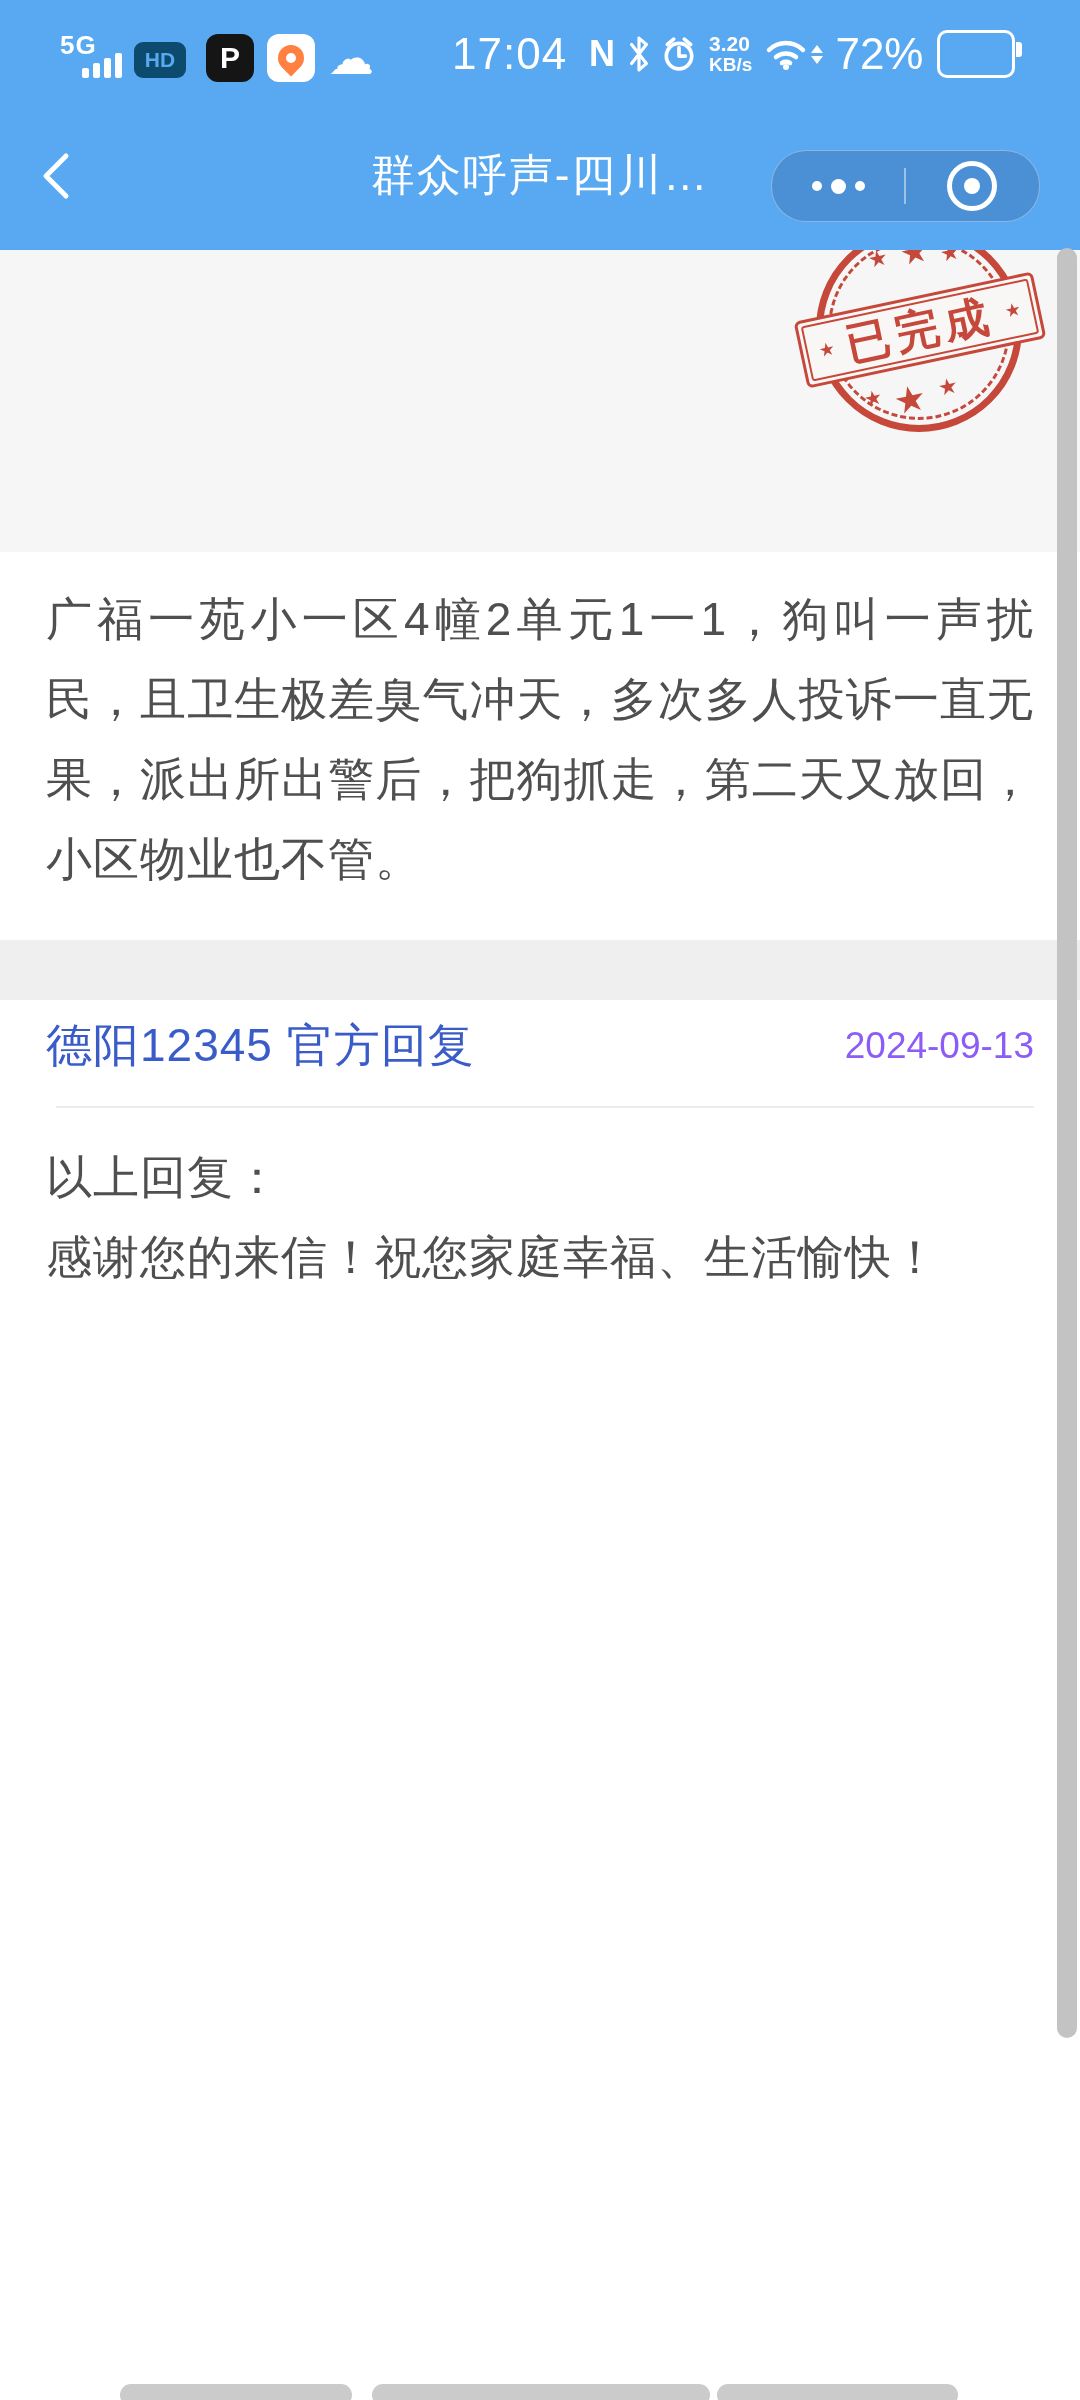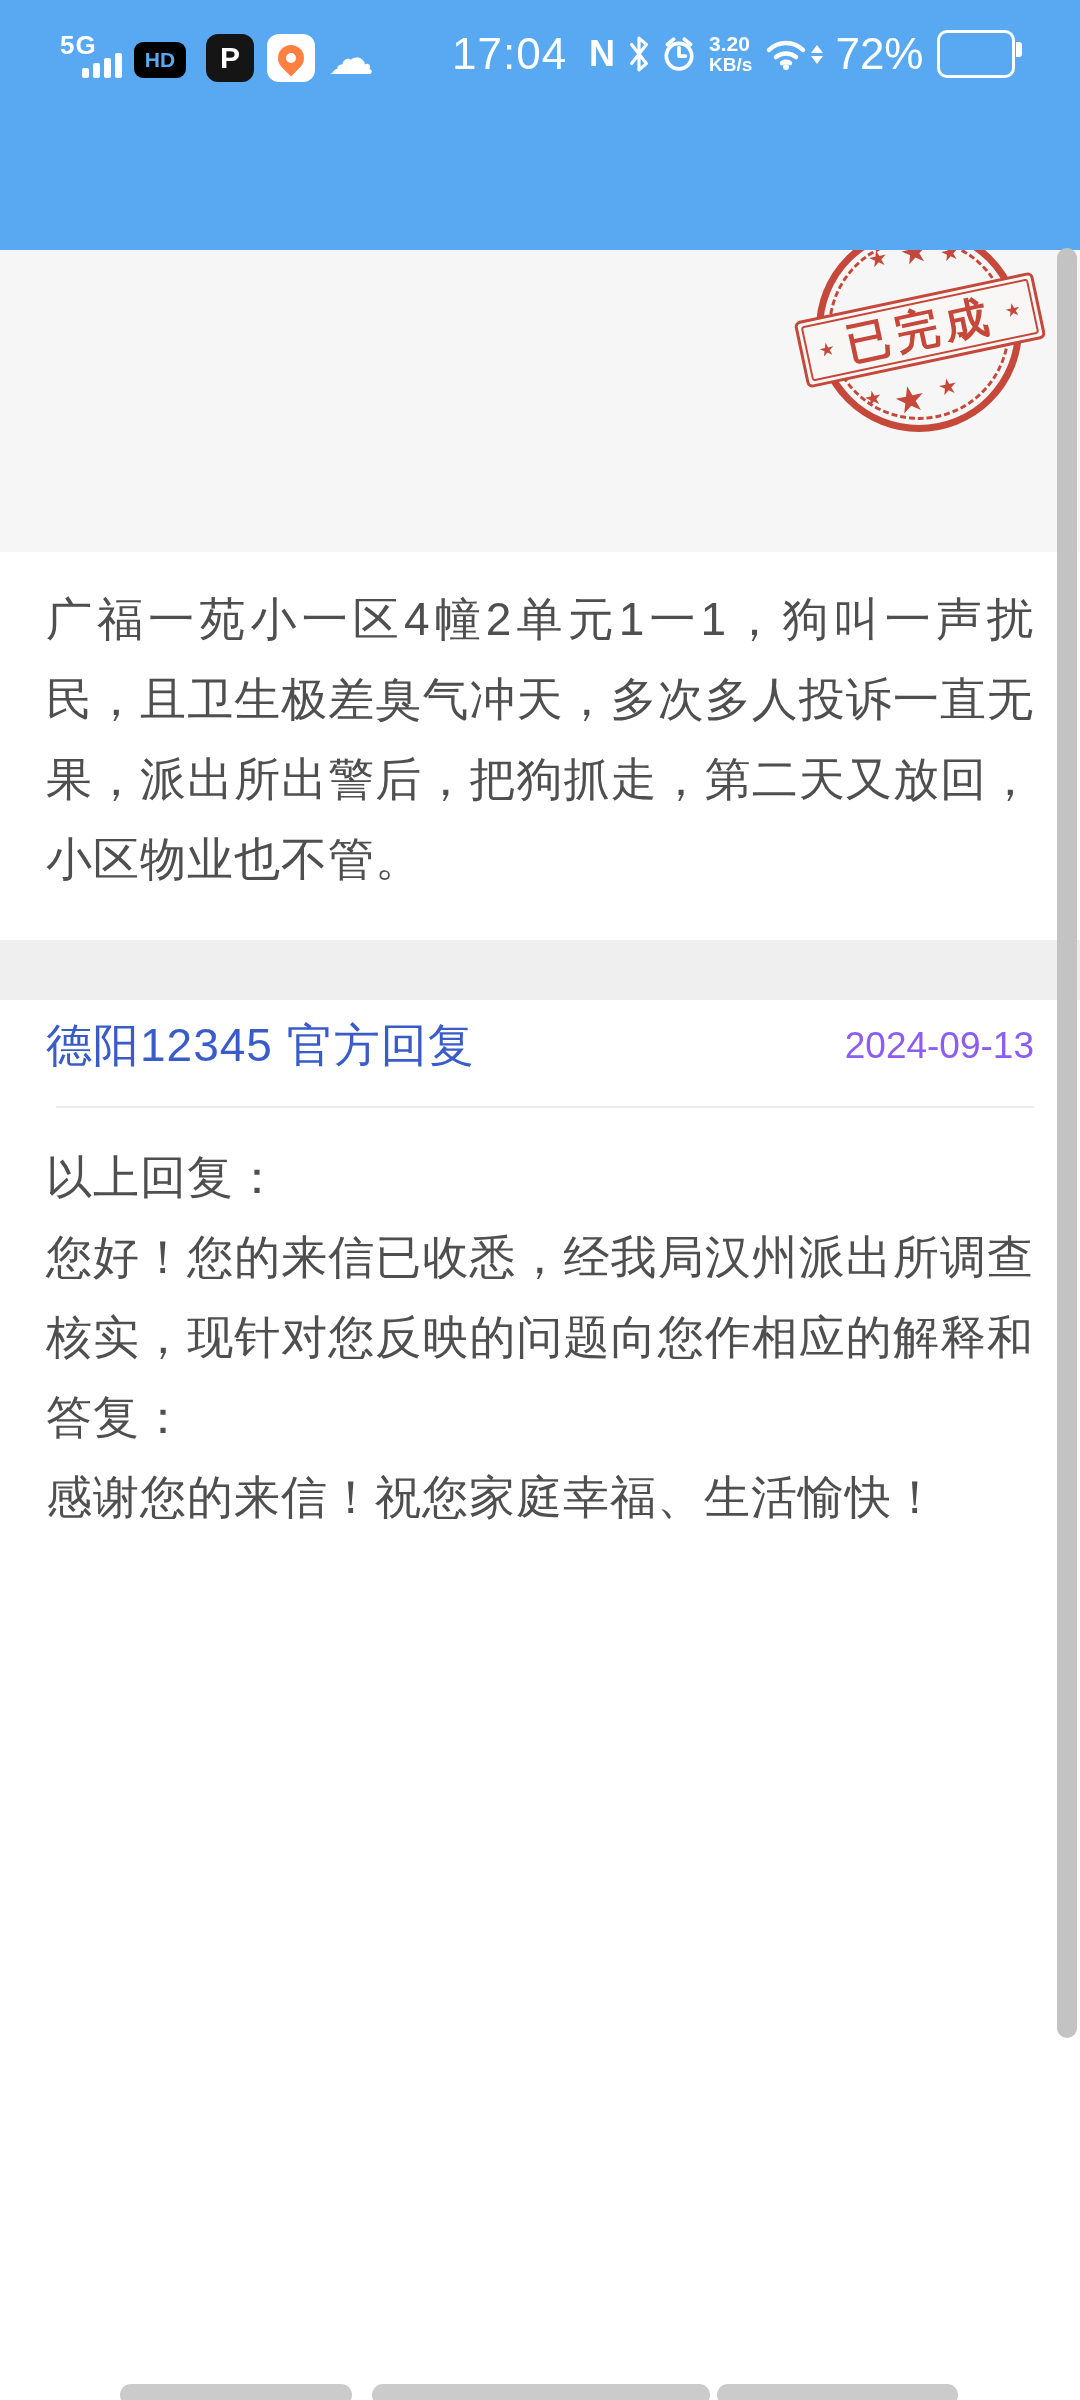--- a/index.html
+++ b/index.html
@@ -8,21 +8,21 @@
 
   
   .blue-header{position:absolute;left:0;top:0;width:1080px;height:250px;background:#58a8f2;z-index:10;}
 
   
   .status{position:absolute;left:0;top:0;width:892px;height:100px;color:#fff;}
   .sig{position:absolute;left:60px;top:30px;width:70px;height:48px;}
   .sig .g5{position:absolute;left:0;top:0;font-size:26px;font-weight:700;letter-spacing:1px;}
   .bars{position:absolute;left:22px;bottom:0;display:flex;align-items:flex-end;gap:4px;}
   .bars i{display:block;width:7px;background:#fff;border-radius:2px;}
-  .hd{position:absolute;left:134px;top:42px;width:52px;height:36px;background:#000000;border-radius:9px;
+  .hd{position:absolute;left:134px;top:42px;width:52px;height:36px;background:#0c4a6e;border-radius:9px;
       color:#58a8f2;font-size:21px;font-weight:800;display:flex;align-items:center;justify-content:center;}
   .apps{position:absolute;left:206px;top:34px;display:flex;gap:13px;align-items:center;}
   .appic{width:48px;height:48px;border-radius:12px;display:flex;align-items:center;justify-content:center;}
   .app-p{background:#151515;color:#fff;font-size:30px;font-weight:700;}
   .app-pin{background:#fff;position:relative;}
   .app-pin .pin{width:26px;height:26px;background:#ff8040;border-radius:50% 50% 50% 0;transform:rotate(-45deg);position:relative;}
   .app-pin .pin:after{content:"";position:absolute;left:8px;top:8px;width:10px;height:10px;background:#fff;border-radius:50%;}
   .cloud{font-size:46px;color:#fff;line-height:48px;}
   .sright{position:absolute;left:452px;top:26px;height:56px;display:flex;align-items:center;}
   .time{font-size:44px;font-weight:500;letter-spacing:1px;}
@@ -165,20 +165,43 @@
         <span class="arrows">
             <i class="up"></i>
             <i class="dn"></i>
           </span>
       </span>
       <span class="pct">72%</span>
       <span class="batt"><span class="fill"></span></span>
     </div>
   </div>
 
+  <div class="nav">
+    <div class="back">
+      <svg width="40" height="52" viewBox="0 0 40 52">
+          <path d="M30 6 L10 26 L30 46" stroke="#fff" stroke-width="5" fill="none" stroke-linecap="round" stroke-linejoin="round"></path>
+        </svg>
+    </div>
+    <div class="nav-title">群众呼声-四川…</div>
+    <div class="capsule">
+      <div class="cap-half">
+        <span class="dots">
+            <i></i>
+            <i></i>
+            <i></i>
+          </span>
+      </div>
+      <div class="cap-half">
+        <span class="target">
+            <i></i>
+          </span>
+      </div>
+      <div class="cap-div"></div>
+    </div>
+  </div>
 </div>
 
 <div class="post-head">
   <div class="post-title">无证养狗，扰民</div>
 
   <div class="meta-row">
     <span class="grid-ic">
         <i></i>
         <i></i>
         <i></i>
@@ -217,21 +240,20 @@
 <div class="gray-gap"></div>
 
 <div class="reply">
   <div class="reply-head">
     <span class="reply-title">德阳12345 官方回复</span>
     <span class="reply-date">2024-09-13</span>
   </div>
   <div class="reply-div"></div>
   <div class="reply-body">
     <p>以上回复：</p>
-    <p>您好！您的来信已收悉，经我局汉州派出所调查核实，现针对您反映的问题向您作相应的解释和答复：</p>
     <p>感谢您的来信！祝您家庭幸福、生活愉快！</p>
   </div>
 </div>
 
 <div class="bbar b1"></div>
 <div class="bbar b2"></div>
 <div class="bbar b3"></div>
 
 <div class="scrollbar"></div>
 

